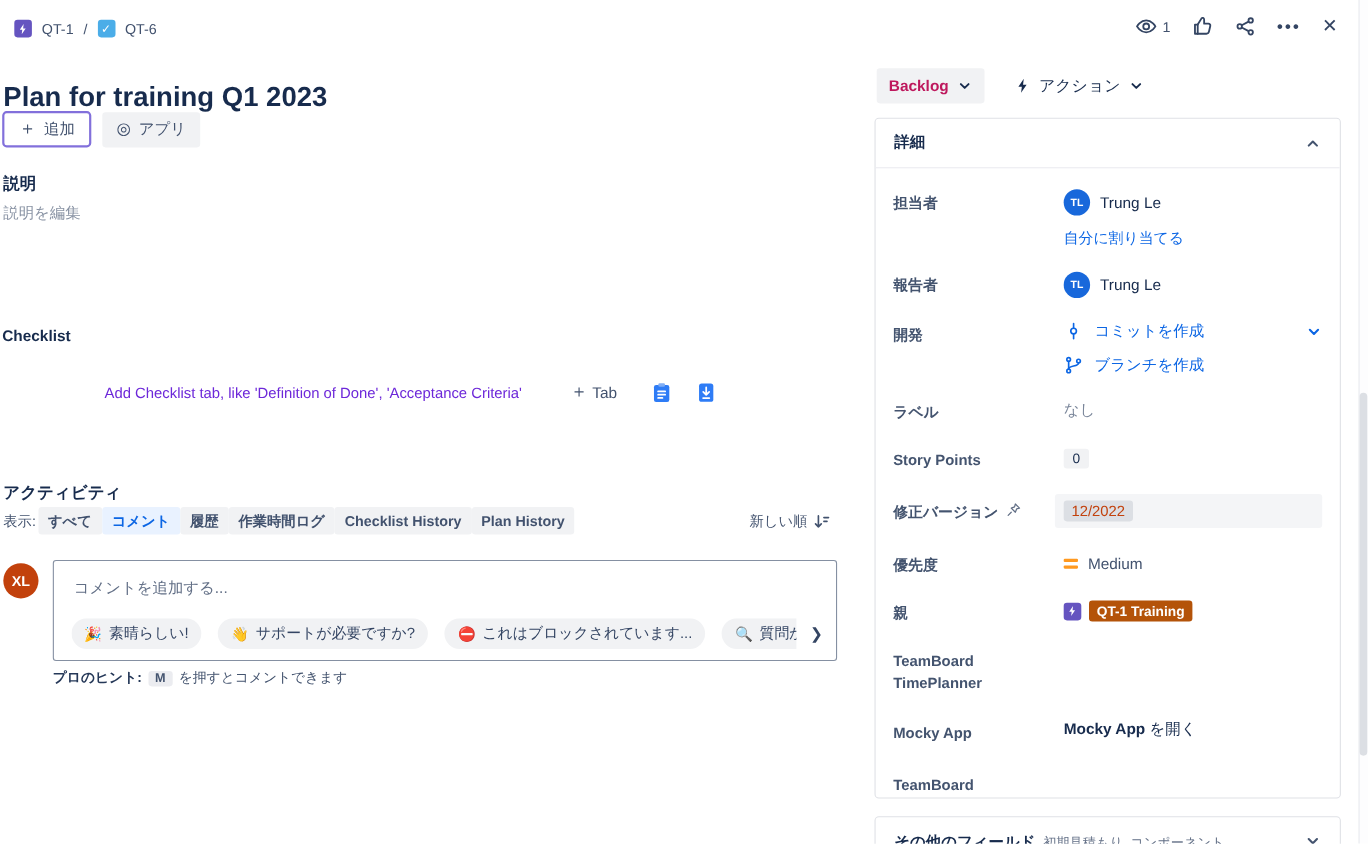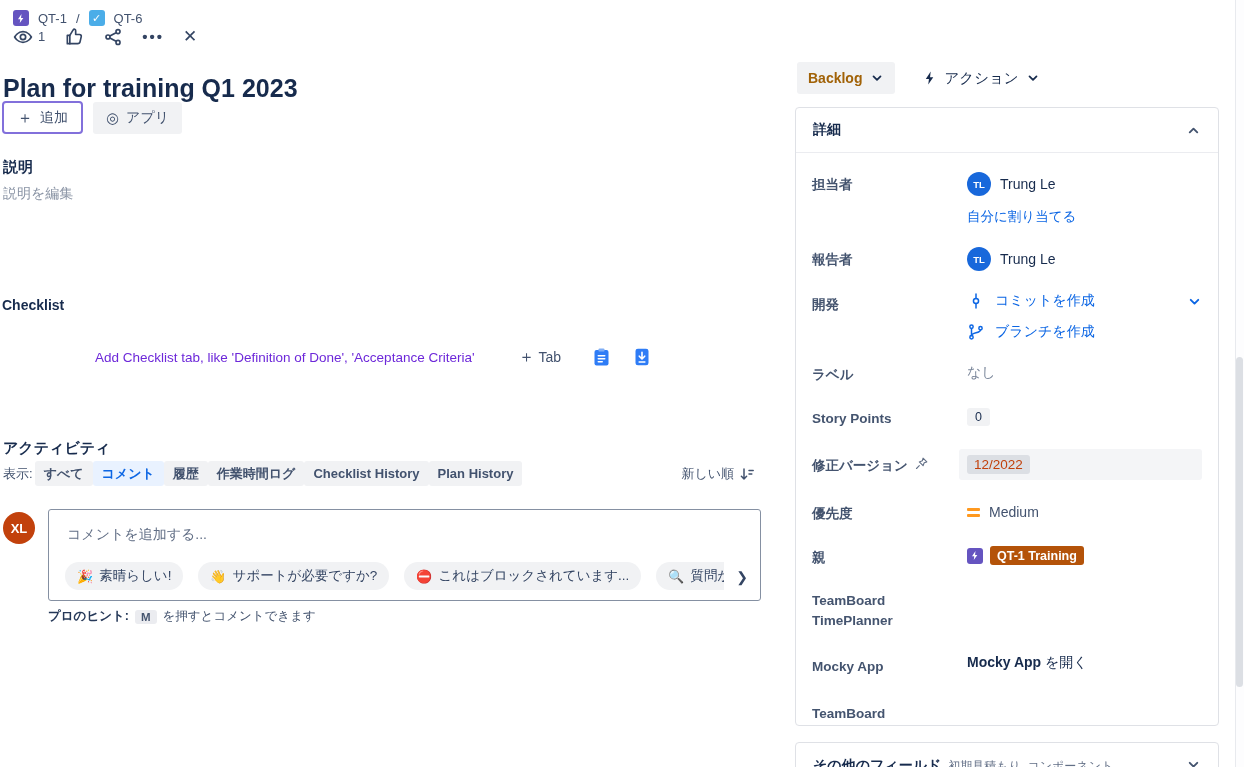--- a/index.html
+++ b/index.html
@@ -7,21 +7,21 @@
   body {
     width:1244px; height:767px; position:relative; overflow:hidden;
     background:#fff; color:#172B4D;
     font-family:"Liberation Sans","DejaVu Sans",sans-serif;
     font-size:14px;
   }
   svg { display:block; }
 
   
   .topbar { position:absolute; top:10px; left:13px; right:28px; height:24px;
-            display:flex; justify-content:space-between; align-items:flex-start;flex-direction:column; }
+            display:flex; justify-content:space-between; align-items:flex-end; }
   .breadcrumb { display:flex; align-items:center; gap:9px; font-size:13px; color:#42526E; }
   .type-icon { width:16px; height:16px; border-radius:3px; display:flex;
                align-items:center; justify-content:center; flex:0 0 auto; }
   .type-icon.epic { background:#6554C0; }
   .type-icon.task { background:#4BADE8; color:#fff; font-size:11px; font-weight:bold; }
   .crumb-link { cursor:pointer; }
   .top-actions { display:flex; align-items:center; gap:19px; color:#344563; }
   .top-actions .grp { display:flex; align-items:center; gap:5px; }
   .watch-count { font-size:13px; color:#42526E; }
   .dots { font-size:15px; font-weight:bold; letter-spacing:2px; color:#344563; }
@@ -80,21 +80,21 @@
   .pro-tip { position:absolute; left:48px; top:608px; display:flex; align-items:center;
              gap:6px; font-size:12.5px; color:#44546F; }
   .pro-tip b { font-weight:700; color:#253858; }
   .kbd { background:#EBECF0; border-radius:3px; padding:1px 6px; font-size:11.5px;
          font-weight:700; color:#44546F; }
 
   
   .status-row { position:absolute; left:797px; top:62px; display:flex; align-items:center; gap:24px; }
   .btn-status { height:32px; padding:0 11px; background:#F1F2F4; border:none; border-radius:3px;
                 display:flex; align-items:center; gap:8px; font-size:14px; font-weight:600;
-                color:#a16207; }
+                color:#be185d; }
   .btn-actions { height:32px; padding:0 4px; background:transparent; border:none;
                  display:flex; align-items:center; gap:7px; font-size:14.5px; color:#172B4D; }
 
   .card { position:absolute; left:795px; width:424px; background:#fff;
           border:1px solid #DFE1E6; border-radius:4px; }
   .details-card { top:107px; height:619px; overflow:hidden; }
   .card-header { height:45px; padding:0 17px; display:flex; align-items:center;
                  justify-content:space-between; border-bottom:1px solid #EBECF0;
                  font-size:14px; font-weight:700; }
   .card-body { padding:19px 16px 0 16px; }

